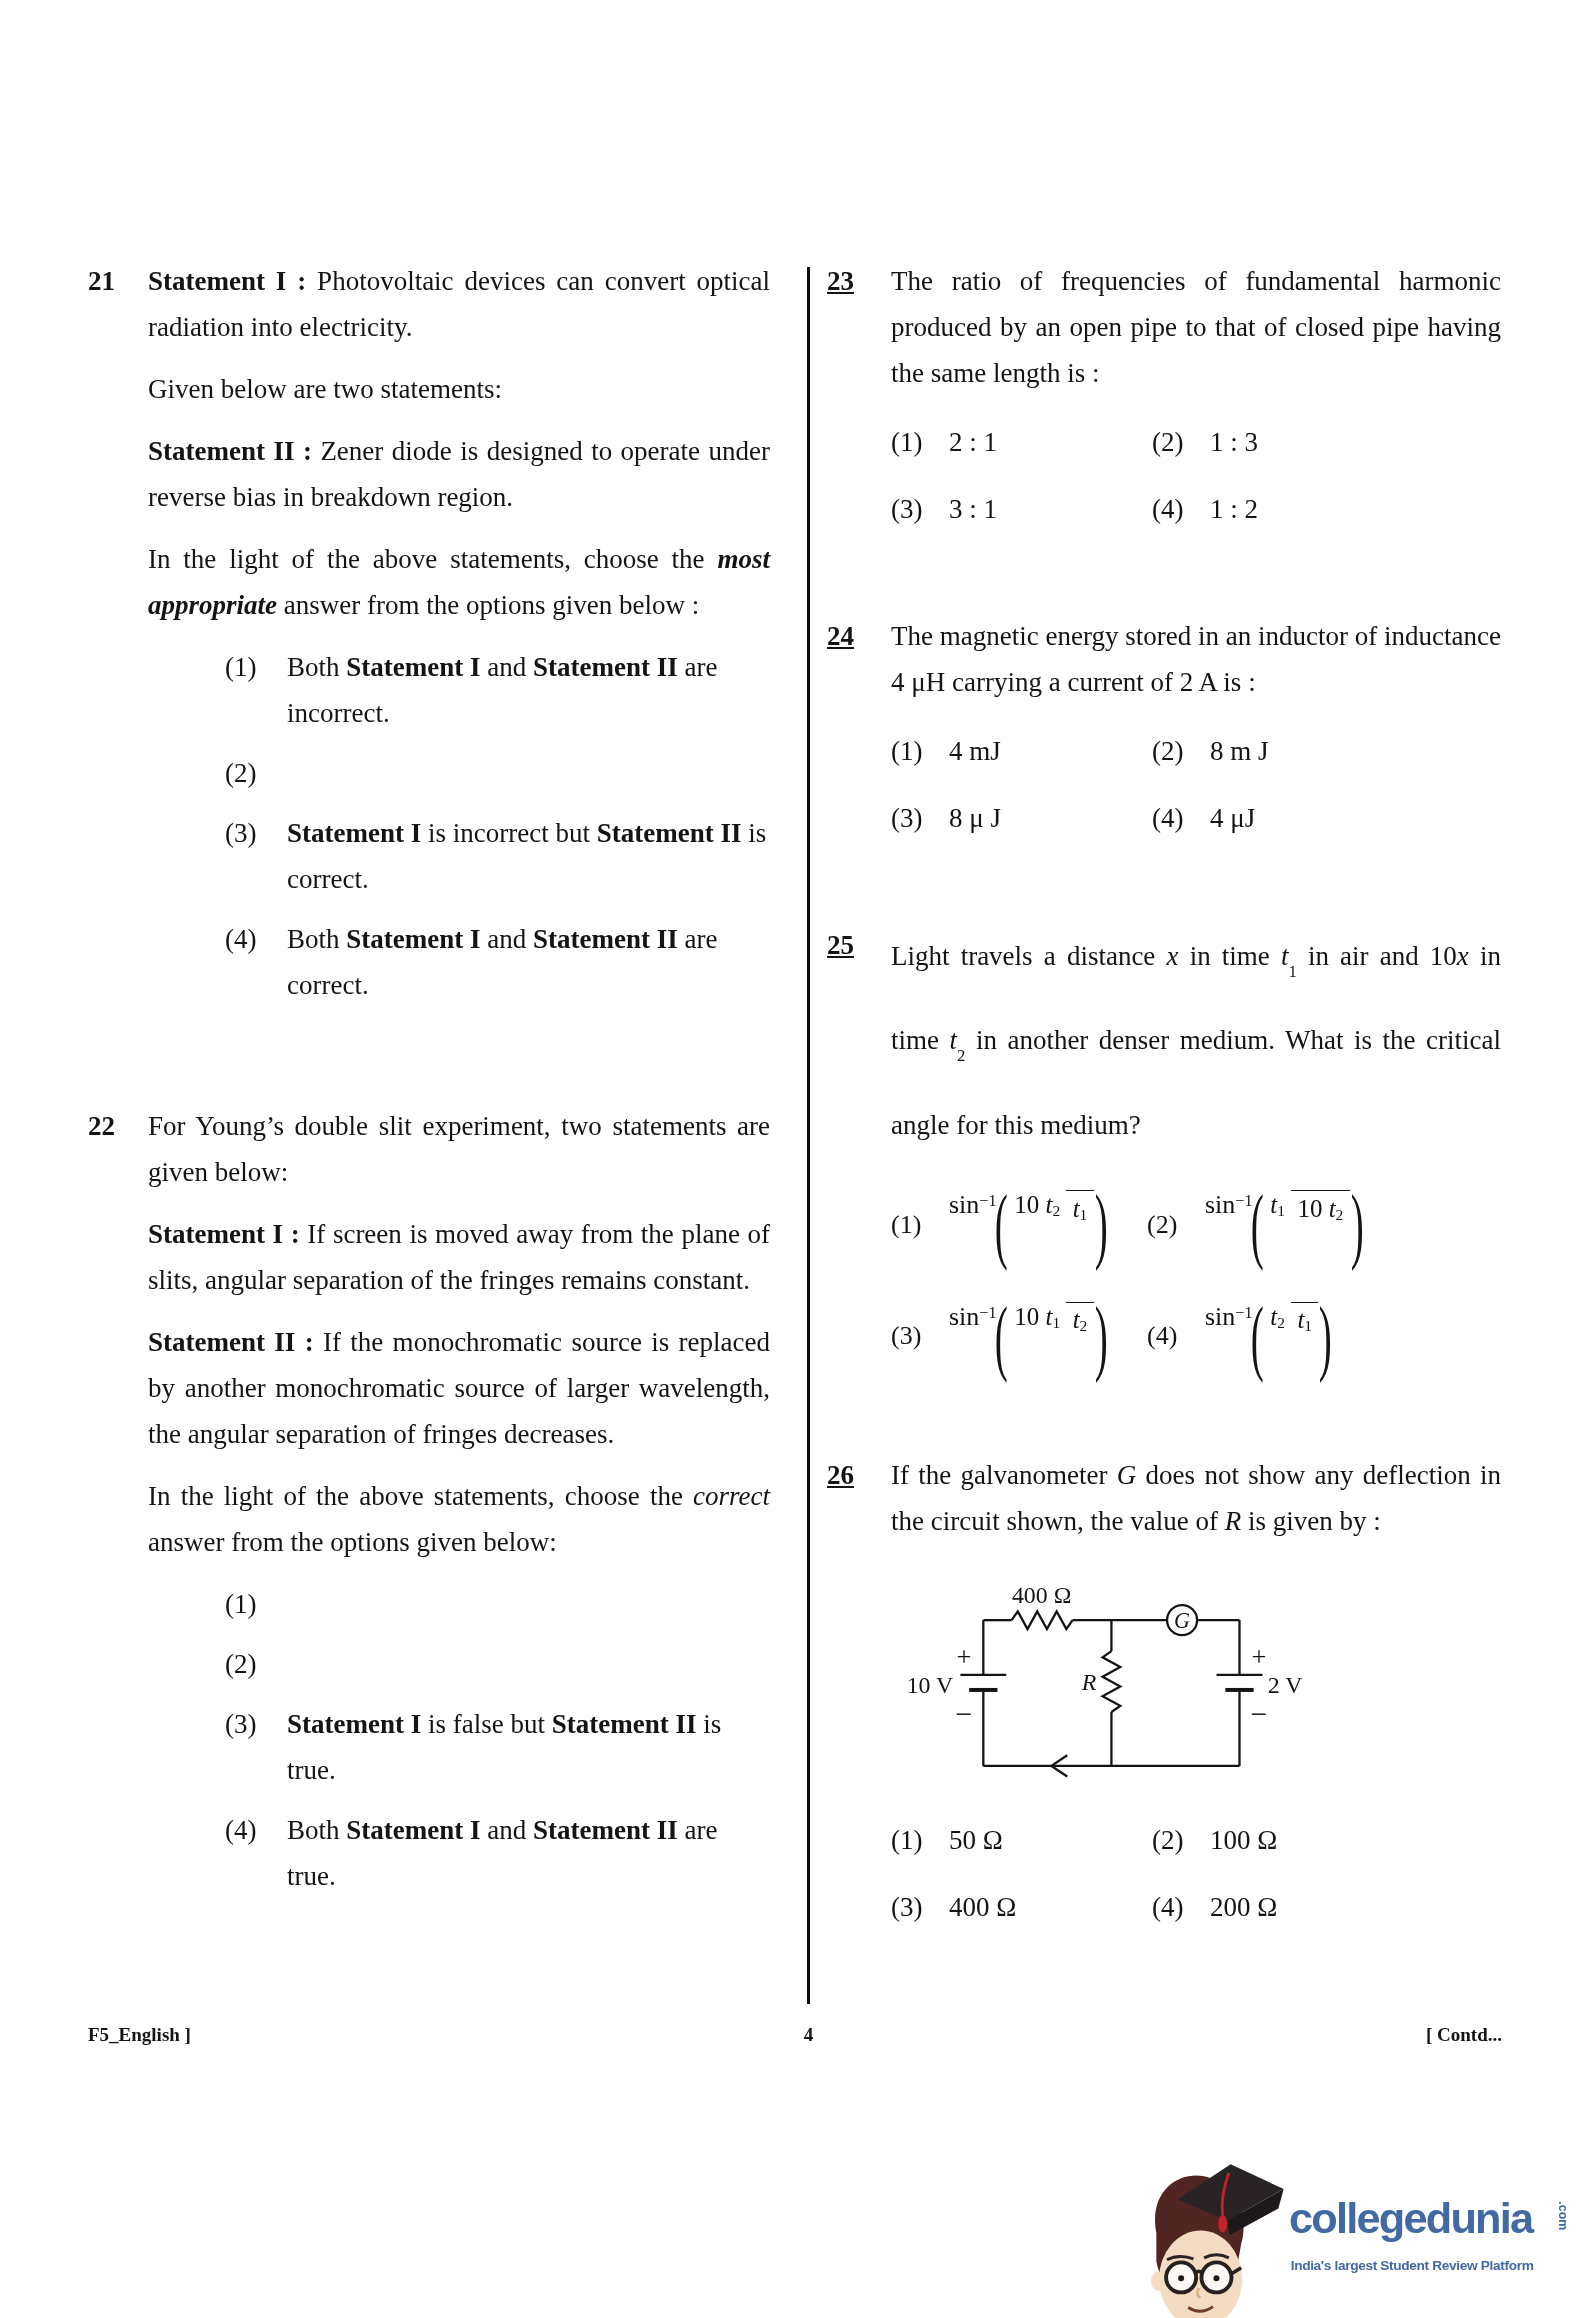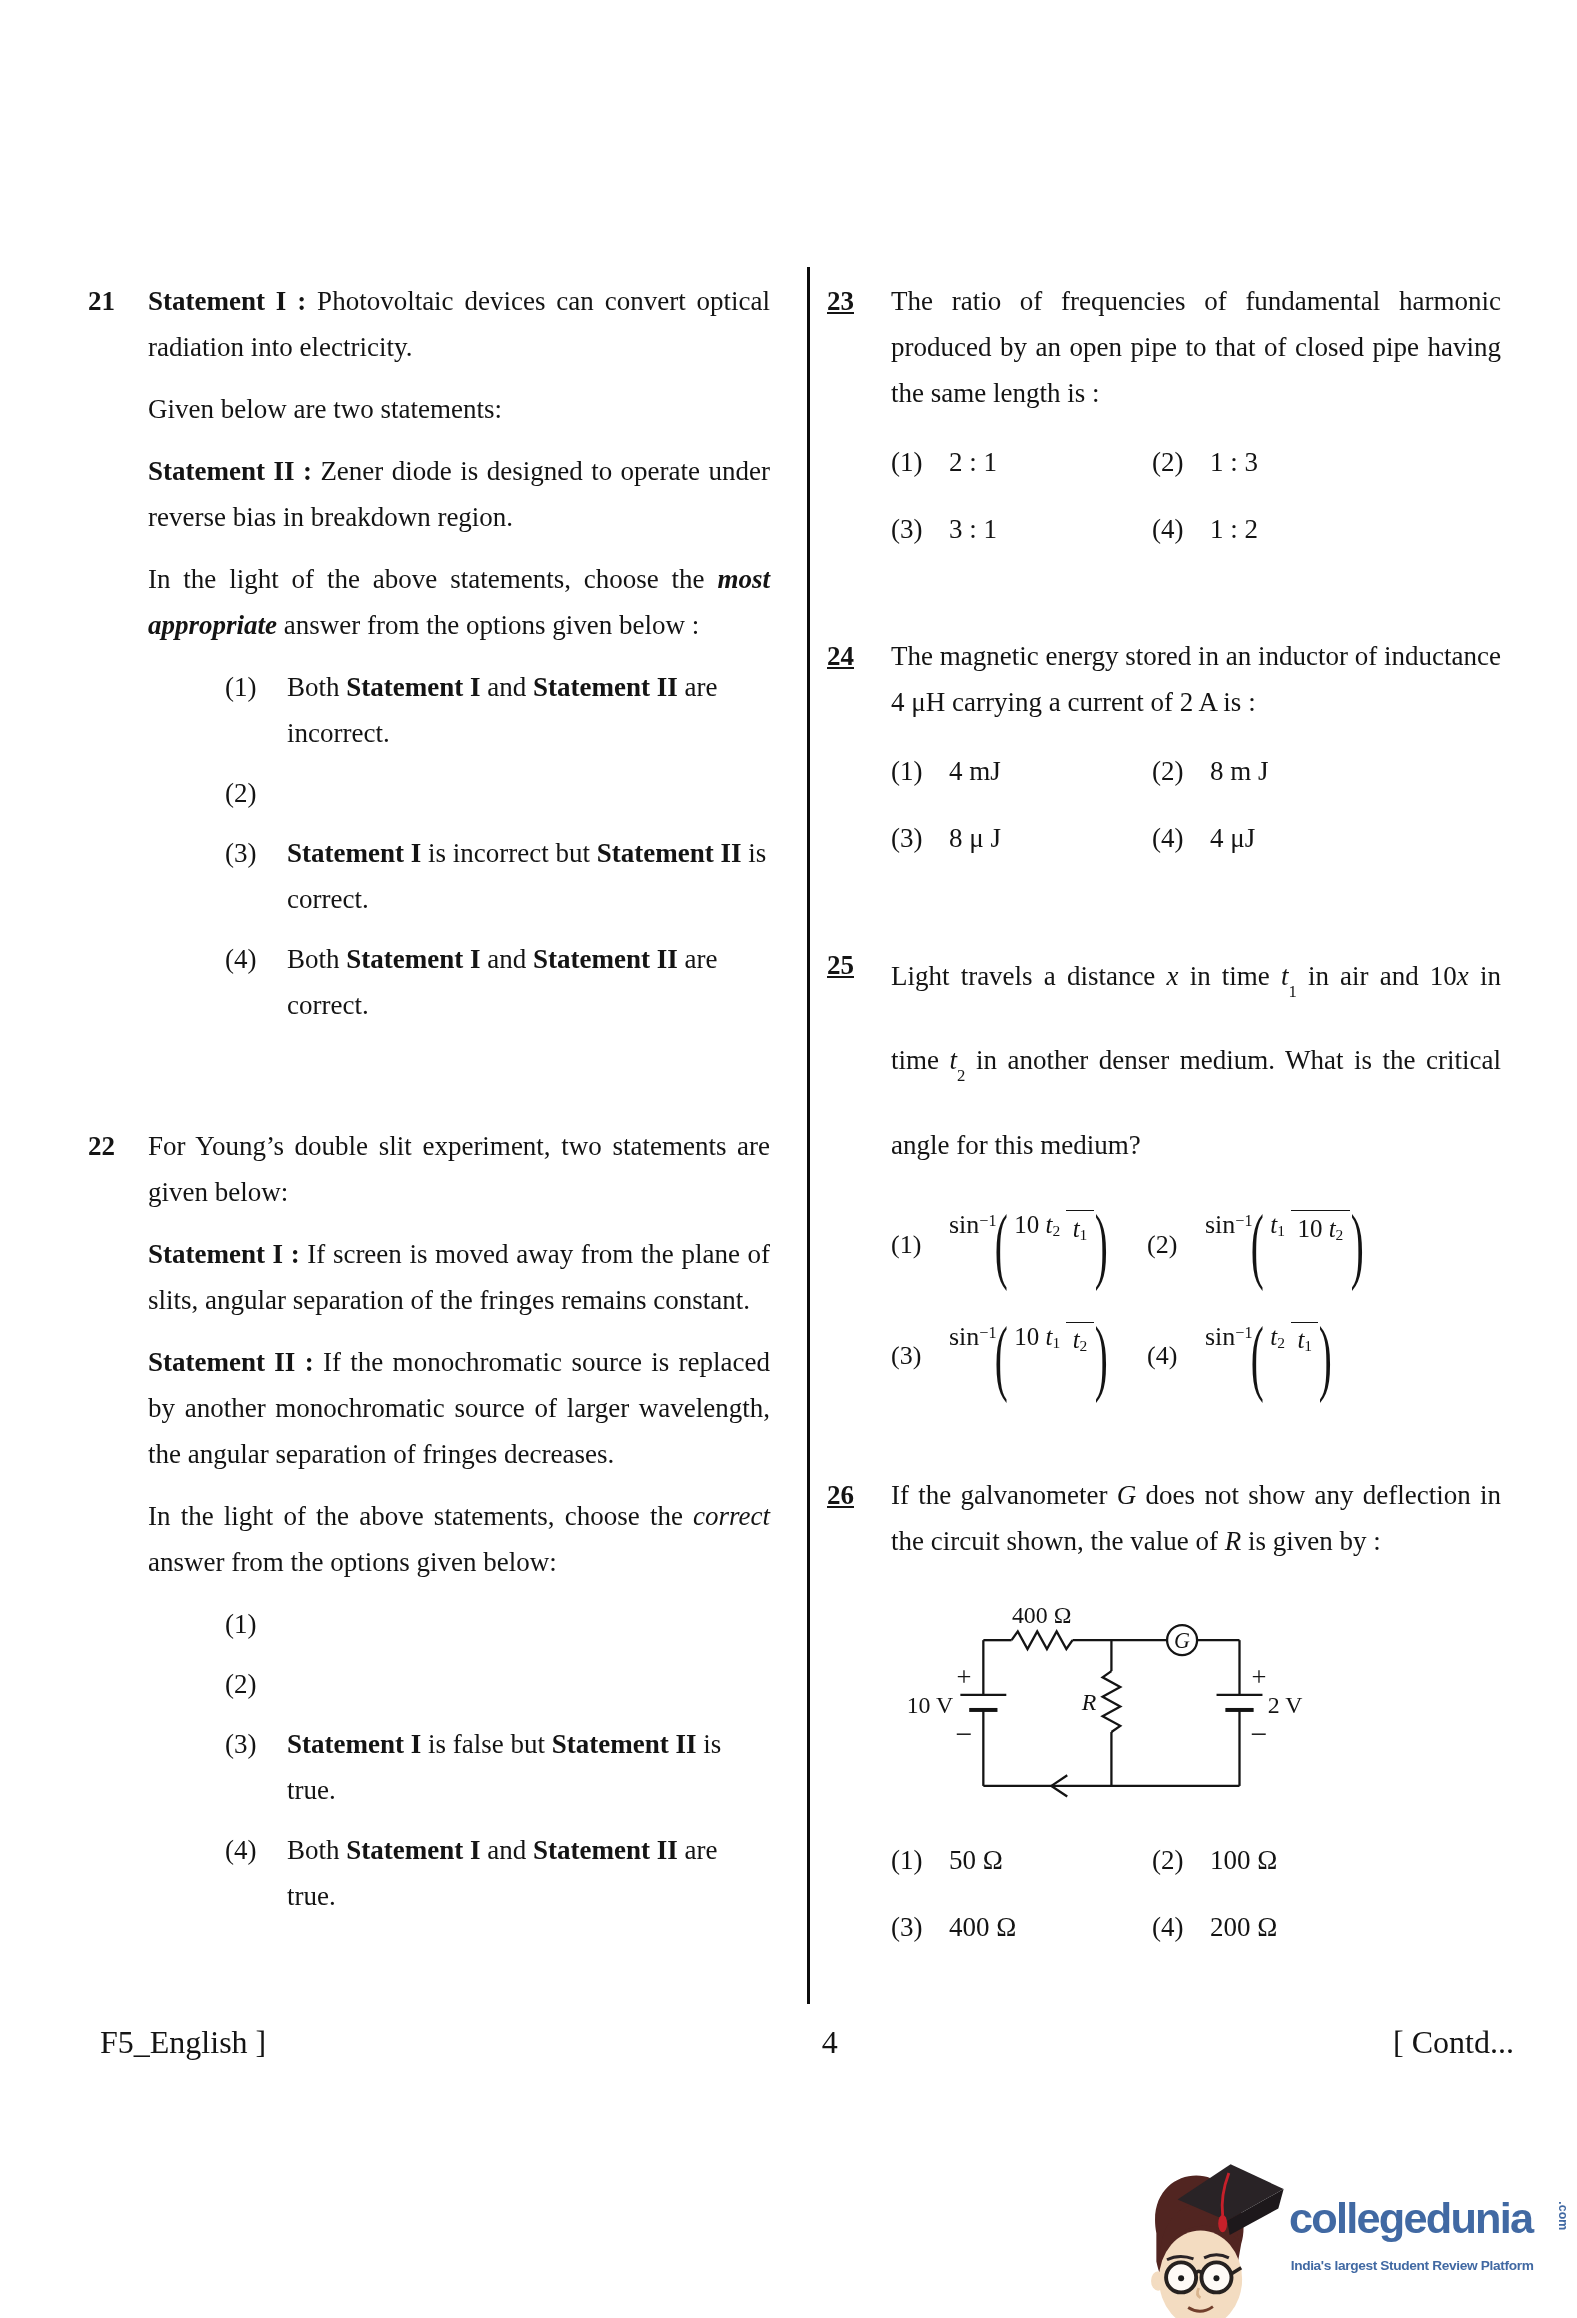--- a/index.html
+++ b/index.html
@@ -1,18 +1,18 @@
 <!DOCTYPE html>
 <html style="font-size:14px"><head>
 <meta charset="utf-8">
 <style>
   html,body{margin:0;padding:0;background:#e8e8e8;}
   .page{position:relative;width:1578px;height:2319px;background:#ffffff;overflow:hidden;
         font-family:"Liberation Serif",serif;color:#141414;}
-  .col{position:absolute;top:258px;margin-top:20px;}
+  .col{position:absolute;top:258px;}
   .col-left{left:88px;width:682px;}
   .col-right{left:827px;width:674px;}
   .divider{position:absolute;left:807px;top:267px;width:2.7px;height:1737px;background:#0d0d0d;}
   .question{display:flex;margin-bottom:81px;}
   .qnum{width:60px;font-weight:bold;font-size:27px;line-height:46px;flex:none;}
   .col-right .qnum{width:64px;text-decoration:underline;}
   .qbody{flex:1;min-width:0;}
   .qpara{margin:0 0 16px 0;font-size:27px;line-height:46px;text-align:justify;}
   .qpara.math-lines{line-height:69px;}
   .opt{display:flex;padding-left:77px;margin-bottom:14px;font-size:27px;line-height:46px;}
@@ -30,22 +30,22 @@
   .fn sup{font-size:62%;}
   sub{font-size:62%;vertical-align:-18%;}
   sup{font-size:62%;vertical-align:38%;}
   .paren{font-size:85px;line-height:.82;transform:scaleX(.46);display:inline-block;
          margin:0 -9.7px;font-weight:400;}
   .frac{display:inline-flex;align-items:center;font-size:25px;
         line-height:1.2;margin:0 2.7px;}
   .frac .num{padding:0 6.2px 2.7px;}
   .frac .den{border-top:1.8px solid #141414;padding:2.7px 6.2px 0;}
   .circuit-slot{margin:32px 0 25px -5.3px;}
-  .footer{position:absolute;left:100px;top:2024px;width:1414px;display:flex;
-          font-weight:normal;font-size:32px;}
+  .footer{position:absolute;left:88px;top:2024px;width:1414px;display:flex;
+          font-weight:bold;font-size:19px;}
   .footer .fcenter{flex:1;text-align:center;}
   .logo{position:absolute;left:1121px;top:2120px;width:457px;height:199px;}
   svg text{font-family:"Liberation Serif",serif;}
   .logo svg text{font-family:"Liberation Sans",sans-serif;}
 </style>
 </head>
 <body>
 
 <div class="page">
   <div class="col col-left">

